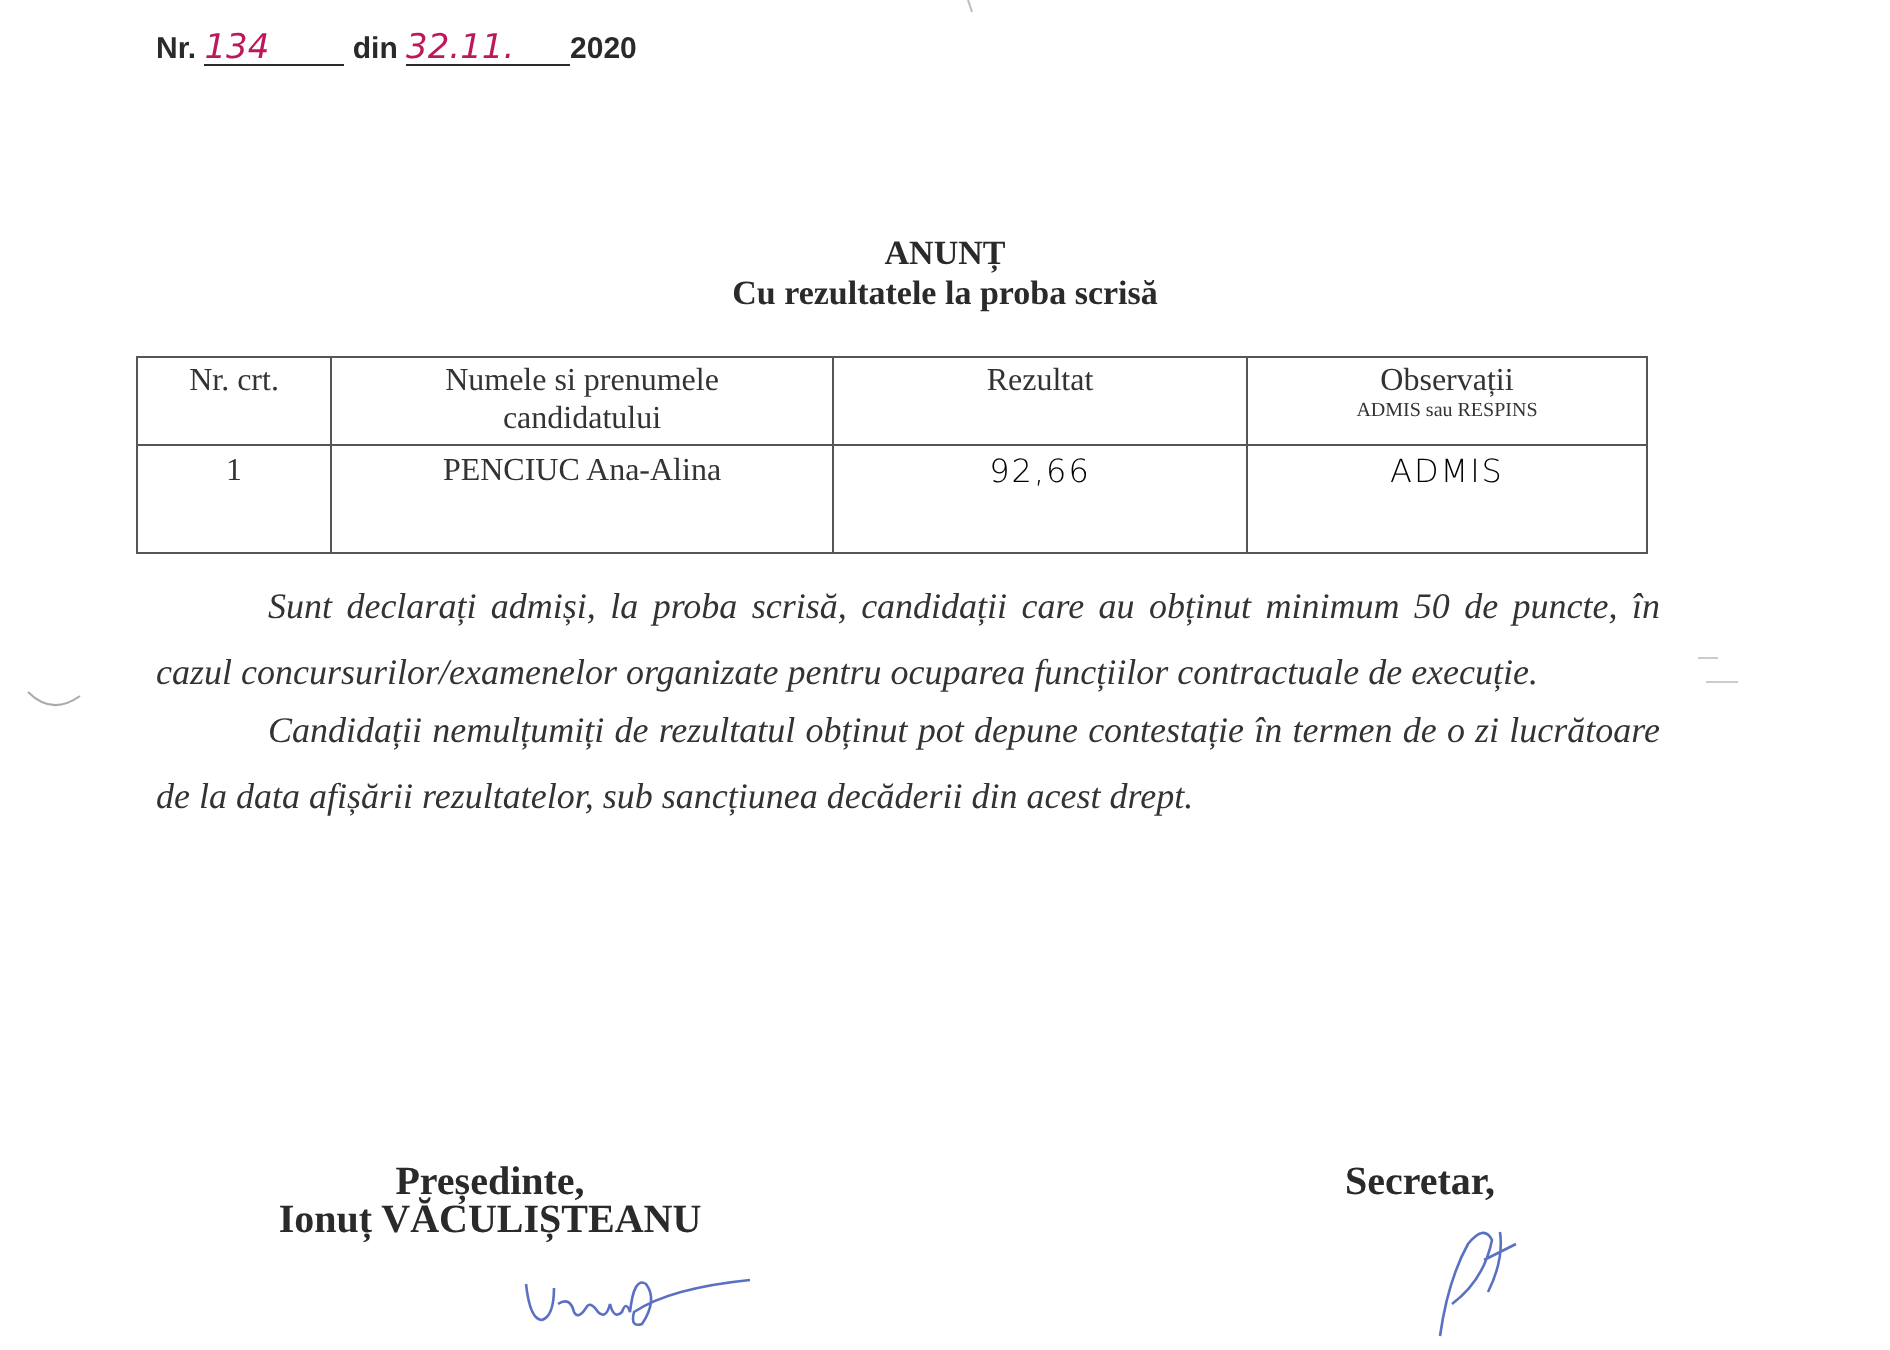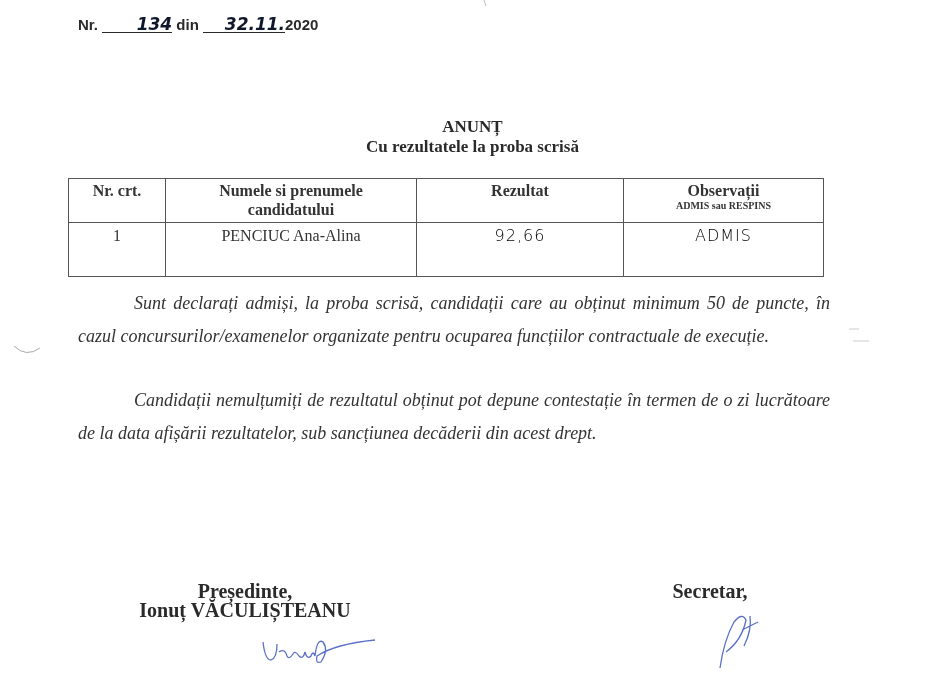--- a/index.html
+++ b/index.html
@@ -1,33 +1,33 @@
 <!DOCTYPE html>
 <html><head>
 <meta charset="utf-8">
 <style>
   html, body { margin:0; padding:0; }
   body { width:945px; height:675px; background:#ffffff; position:relative; overflow:hidden; font-family:"Liberation Serif", serif; color:#2a2a2a; }
   .ref { position:absolute; left:78px; top:16px; font-family:"Liberation Sans", sans-serif; font-weight:bold; font-size:15px; color:#2a2a2a; }
-  .ref .blank { display:inline-block; border-bottom:1.5px solid #2a2a2a; text-align:right; font-family:"DejaVu Sans", sans-serif; font-weight:bold; font-style:italic; color:#0f172a; font-size:17px; line-height:16px; }
+  .ref .blank { display:inline-block; border-bottom:1.5px solid #2a2a2a; text-align:left; font-family:"DejaVu Sans", sans-serif; font-weight:normal; font-style:italic; color:#be185d; font-size:17px; line-height:16px; }
   .ref .b1 { width:70px; }
   .ref .b2 { width:82px; }
   .title { position:absolute; left:0; width:945px; text-align:center; font-weight:bold; font-size:17px; line-height:20px; color:#2a2a2a; }
   .t1 { top:117px; }
   .t2 { top:137px; }
   table { position:absolute; left:68px; top:178px; border-collapse:collapse; font-size:16px; color:#333; }
   td { border:1.5px solid #555; text-align:center; vertical-align:top; padding:0; line-height:19px; }
-  .hrow td { height:41px; padding-top:2px;font-weight:bold; }
+  .hrow td { height:41px; padding-top:2px; }
   .drow td { height:50px; padding-top:3px; }
   .c1 { width:96px; } .c2 { width:250px; } .c3 { width:206px; } .c4 { width:199px; }
   .small { font-size:10px; line-height:12px; display:block; }
   .hand { font-family:"DejaVu Sans", sans-serif; color:#000000; font-size:16px; letter-spacing:1px; font-weight:300; }
   .para { position:absolute; left:78px; width:752px; font-style:italic; font-size:18px; line-height:33px; color:#333; text-align:justify; }
   .p1 { top:287px; }
-  .p2 { top:384px; }
+  .p2 { top:349px; }
   .indent { text-indent:56px; }
   .sig { position:absolute; text-align:center; font-weight:bold; font-size:20px; line-height:19px; color:#2a2a2a; }
   .s1 { left:120px; top:582px; width:250px; }
   .s2 { left:590px; top:582px; width:240px; }
   .scribble { position:absolute; }
   .mark { position:absolute; }
 </style>
 </head>
 <body>
 

